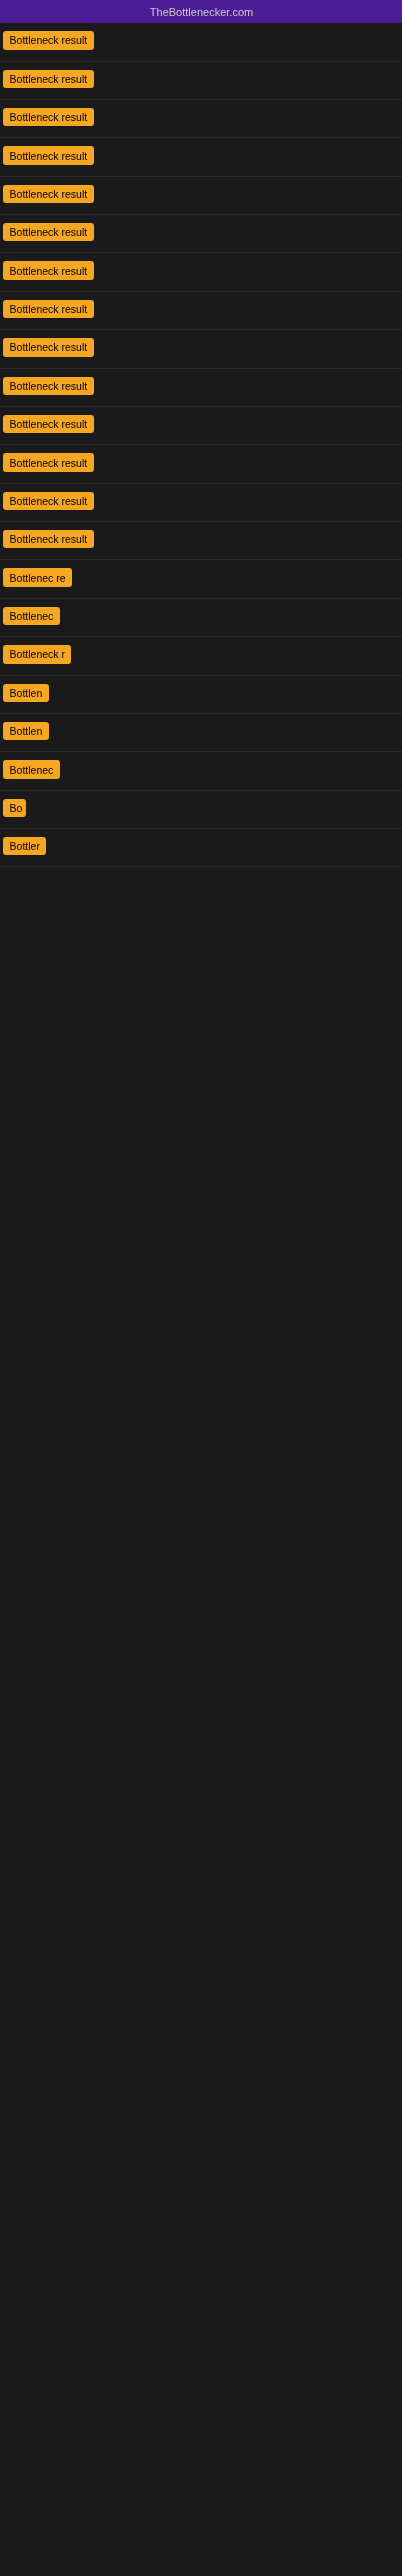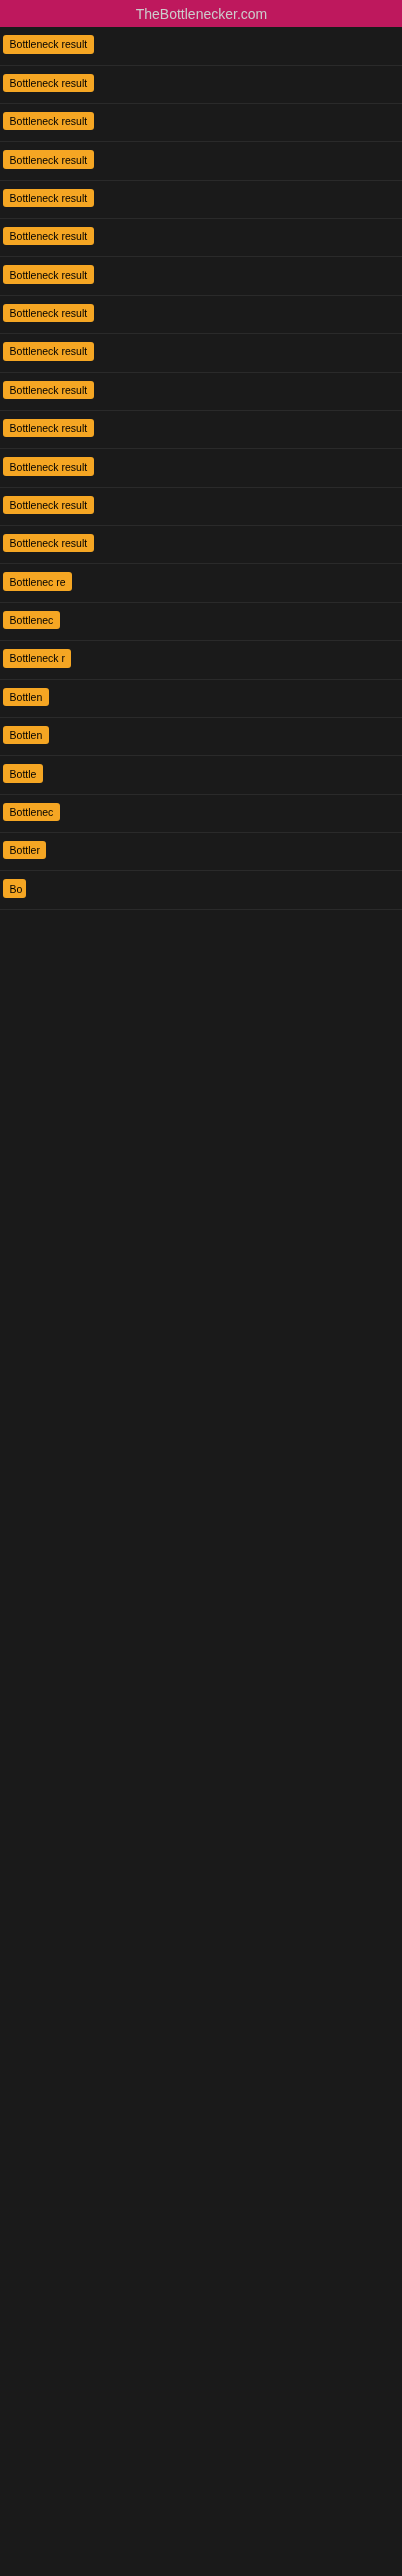--- a/index.html
+++ b/index.html
@@ -12,23 +12,23 @@
       width: 403px;
       min-height: 2576px;
       background-color: #1a1a1a;
       font-family: Arial, sans-serif;
       position: relative;
     }
 
     .site-title {
       text-align: center;
       color: #cccccc;
-      font-size: 14px;
+      font-size: 11px;
       padding: 6.4px 0 4.8px 0;
-      background-color: #be185d;
+      background-color: #4c1d95;
     }
 
     .bottleneck-badge {
       display: inline-block;
       background-color: #f5a623;
       color: #000000;
       font-size: 10.5px;
       font-weight: normal;
       padding: 3.2px 6.4px;
       border-radius: 3px;
@@ -61,18 +61,17 @@
     <div class="row"><span class="bottleneck-badge" style="background-color: rgb(245, 166, 35); color: rgb(0, 0, 0);">Bottleneck result</span></div>
     <div class="row"><span class="bottleneck-badge" style="background-color: rgb(245, 166, 35); color: rgb(0, 0, 0);">Bottleneck result</span></div>
     <div class="row"><span class="bottleneck-badge" style="background-color: rgb(245, 166, 35); color: rgb(0, 0, 0);">Bottleneck result</span></div>
     <div class="row"><span class="bottleneck-badge" style="background-color: rgb(245, 166, 35); color: rgb(0, 0, 0);">Bottleneck result</span></div>
     <div class="row"><span class="bottleneck-badge" style="background-color: rgb(245, 166, 35); color: rgb(0, 0, 0);">Bottleneck result</span></div>
     <div class="row"><span class="bottleneck-badge" style="background-color: rgb(245, 166, 35); color: rgb(0, 0, 0); max-width: 93px;">Bottlenec re</span></div>
     <div class="row"><span class="bottleneck-badge" style="background-color: rgb(245, 166, 35); color: rgb(0, 0, 0); max-width: 72px;">Bottlenec</span></div>
     <div class="row"><span class="bottleneck-badge" style="background-color: rgb(245, 166, 35); color: rgb(0, 0, 0); max-width: 85px;">Bottleneck r</span></div>
     <div class="row"><span class="bottleneck-badge" style="background-color: rgb(245, 166, 35); color: rgb(0, 0, 0); max-width: 60px;">Bottlen</span></div>
     <div class="row"><span class="bottleneck-badge" style="background-color: rgb(245, 166, 35); color: rgb(0, 0, 0); max-width: 60px;">Bottlen</span></div>
-    <div class="row"><span class="bottleneck-badge" style="background-color: rgb(245, 166, 35); color: rgb(0, 0, 0); max-width: 44px;">Bottle</span></div>
     <div class="row"><span class="bottleneck-badge" style="background-color: rgb(245, 166, 35); color: rgb(0, 0, 0); max-width: 72px;">Bottlenec</span></div>
+    <div class="row"><span class="bottleneck-badge" style="background-color: rgb(245, 166, 35); color: rgb(0, 0, 0); max-width: 22.5px;">Bo</span></div>
     <div class="row"><span class="bottleneck-badge" style="background-color: rgb(245, 166, 35); color: rgb(0, 0, 0); max-width: 50px;">Bottler</span></div>
-    <div class="row"><span class="bottleneck-badge" style="background-color: rgb(245, 166, 35); color: rgb(0, 0, 0); max-width: 22.5px;">Bo</span></div>
   </div>
 
 
 </body></html>

